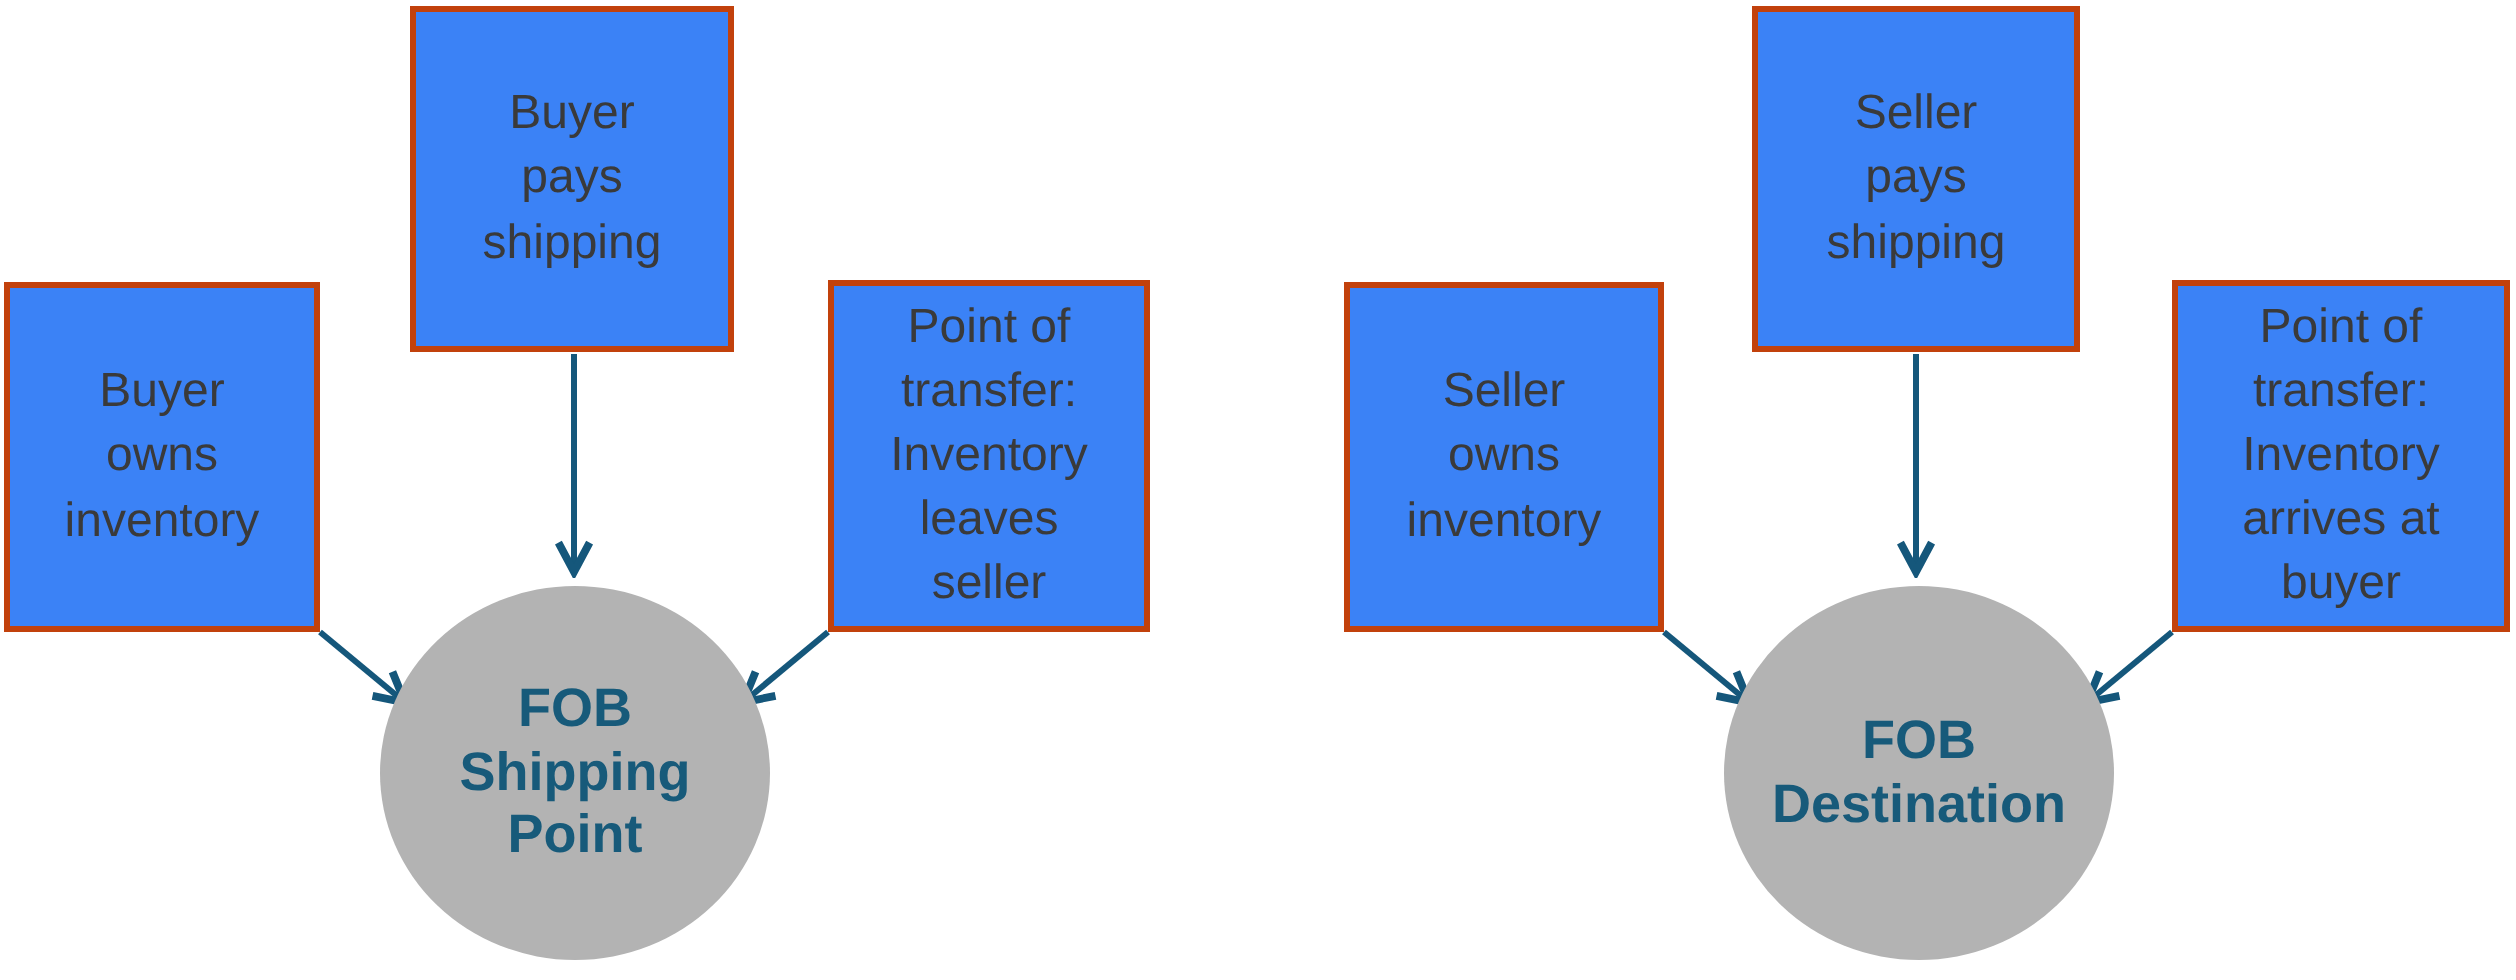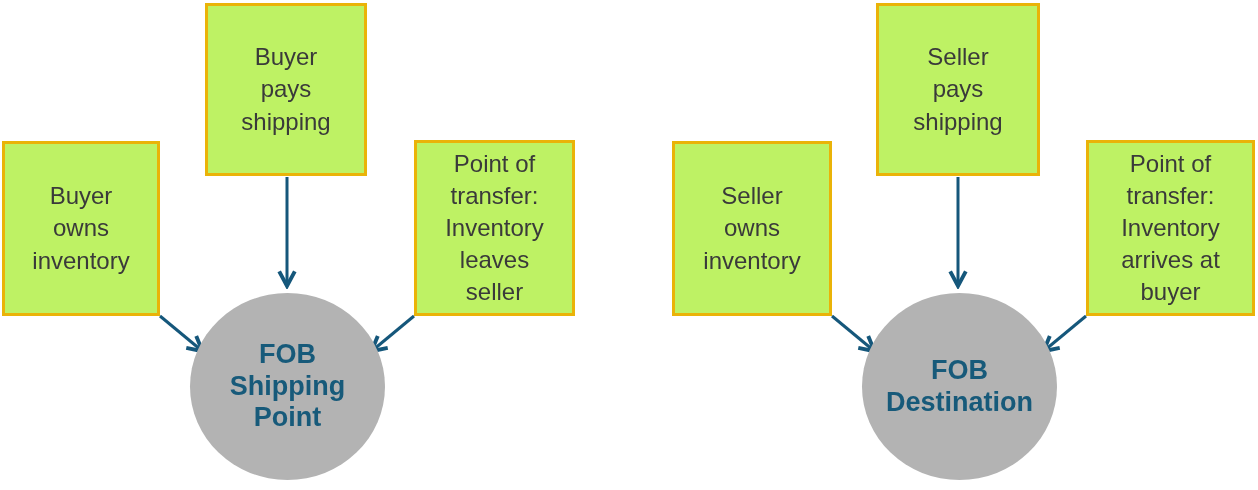--- a/index.html
+++ b/index.html
@@ -13,22 +13,22 @@
   }
   .arrows {
     position: absolute;
     left: 0; top: 0;
     width: 1258px; height: 490px;
     pointer-events: none;
   }
   .node-box {
     position: absolute;
     box-sizing: border-box;
-    border: 3px solid #eab308;
-    background: #bef264;
+    border: 3px solid #c2410c;
+    background: #3b82f6;
     display: flex;
     align-items: center;
     justify-content: center;
     text-align: center;
     color: #3a3a3a;
     font-size: 24px;
     line-height: 1.34;
     white-space: pre-line;
   }
   .hub-circle {

